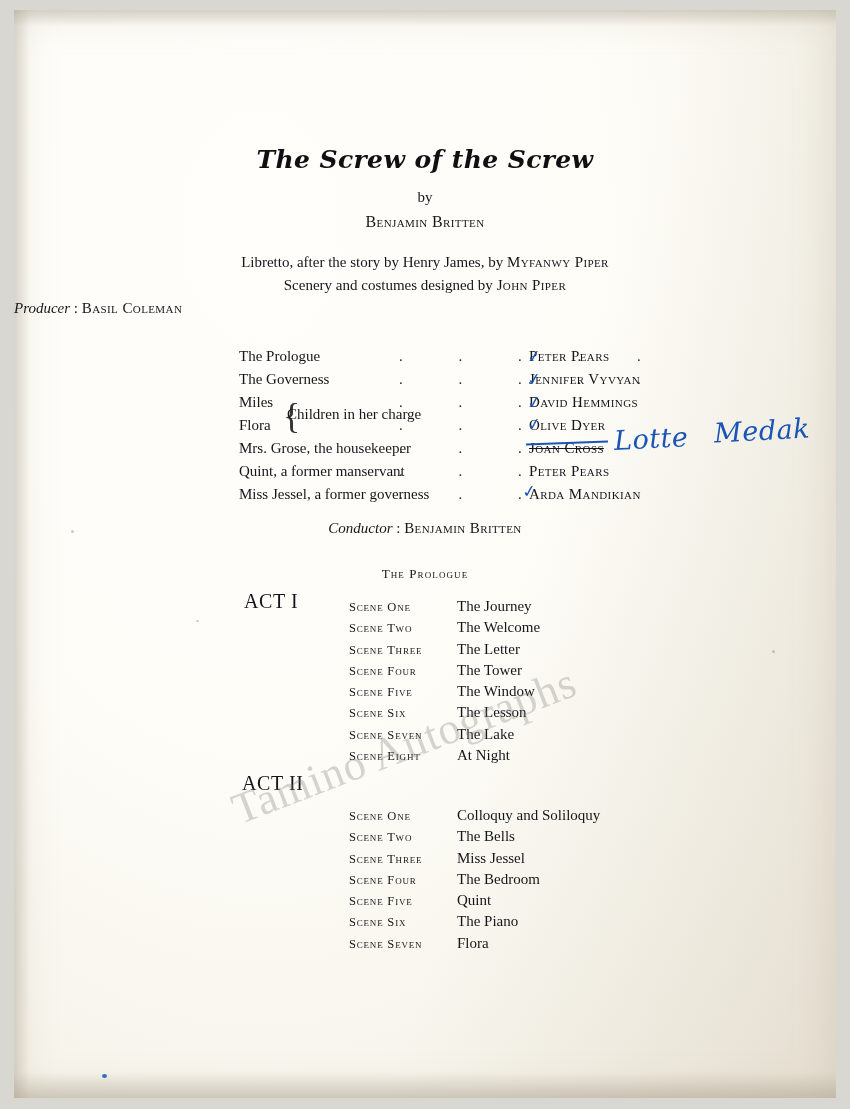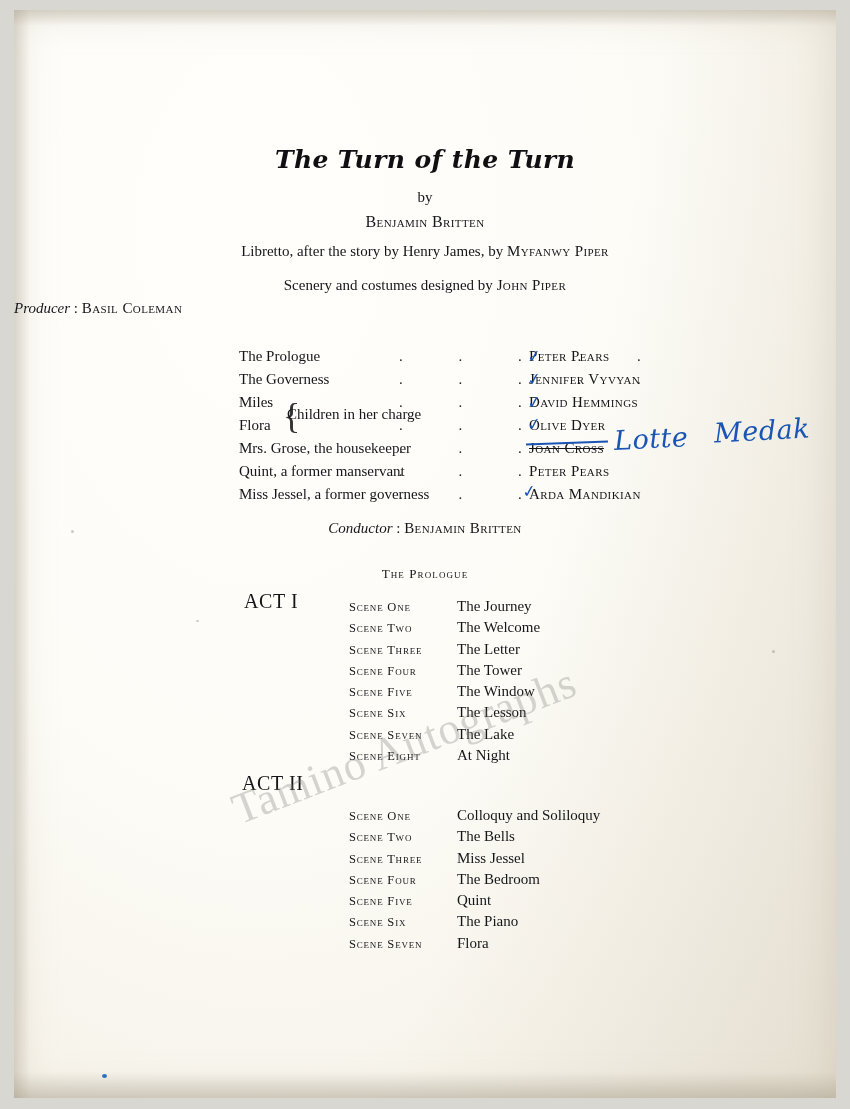--- a/index.html
+++ b/index.html
@@ -86,21 +86,21 @@
   .composer {
     position: absolute;
     top: 203px;
     width: 100%;
     text-align: center;
     font-size: 16px;
     letter-spacing: 1.1px;
   }
   .credit1 {
     position: absolute;
-    top: 233px;
+    top: 244px;
     width: 100%;
     text-align: center;
     font-size: 15px;
   }
   .credit2 {
     position: absolute;
     top: 261px;
     width: 100%;
     text-align: center;
     font-size: 15px;
@@ -266,21 +266,21 @@
 <body>
 
 <div class="page">
   <div class="sheet">
     <div class="edge-top"></div>
     <div class="edge-left"></div>
     <div class="edge-bottom"></div>
 
     <div class="content">
 
-      <div class="title">The Turn of the Turn</div>
+      <div class="title">The Screw of the Screw</div>
       <div class="byline">by</div>
       <div class="composer sc">Benjamin Britten</div>
 
       <div class="credit1">
         <span>Libretto, after the story by Henry James, by </span><span class="sc">Myfanwy Piper</span>
       </div>
       <div class="credit2">
         <span>Scenery and costumes designed by </span><span class="sc">John Piper</span>
       </div>
       <div class="credit3">

